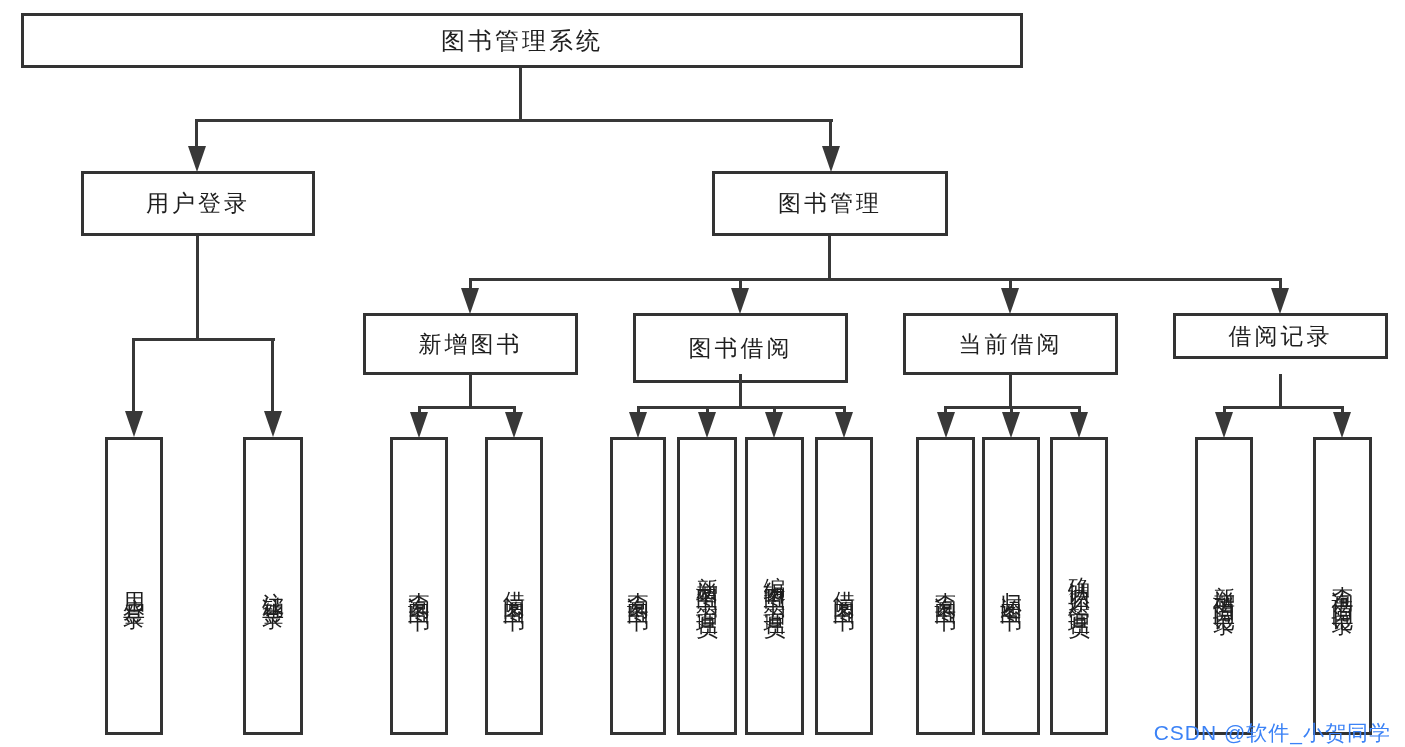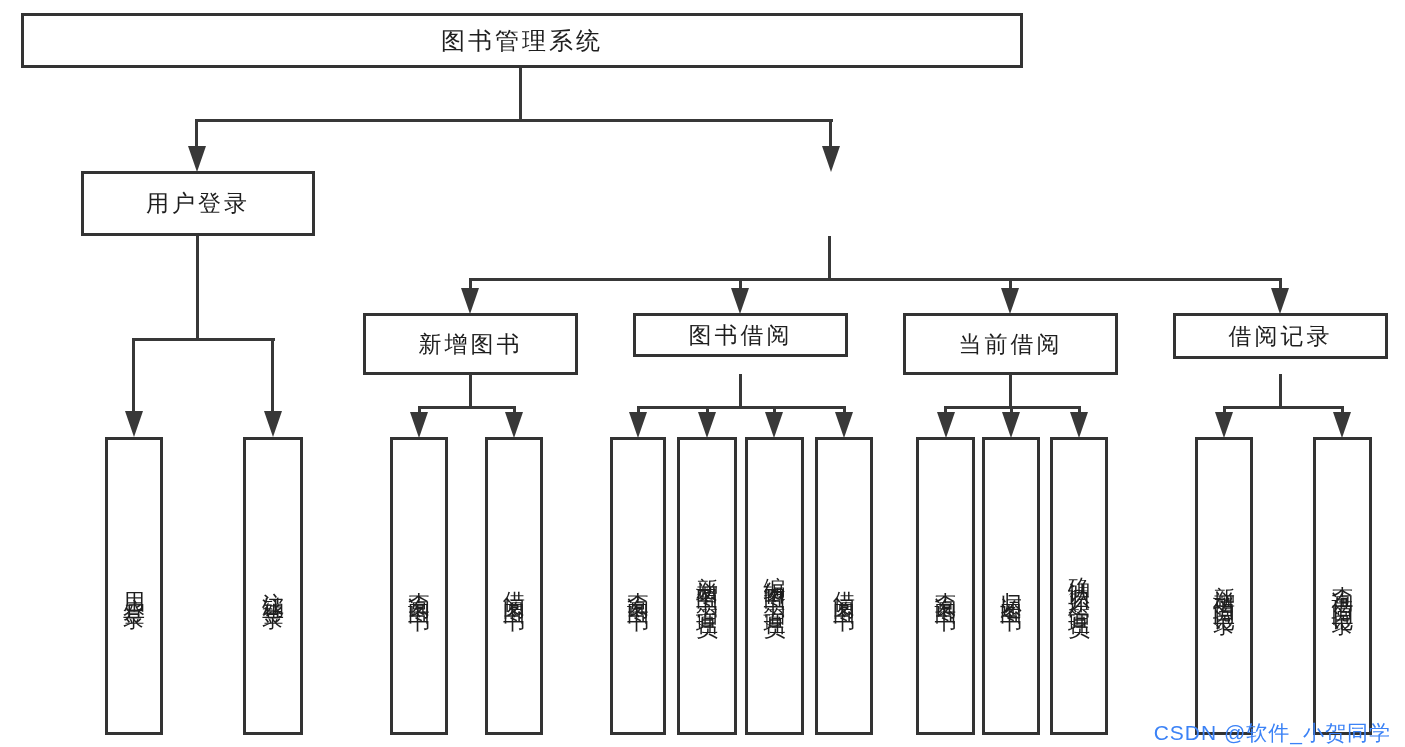--- a/index.html
+++ b/index.html
@@ -30,23 +30,24 @@
   }
 </style>
 </head>
 <body>
 
 <div class="canvas">
 
   <div class="box h root" style="left:21px;top:13px;width:1002px;height:55px">图书管理系统</div>
 
   <div class="box h" style="left:81px;top:171px;width:234px;height:65px">用户登录</div>
+  <div class="box h" style="left:712px;top:171px;width:236px;height:65px">图书管理</div>
 
   <div class="box h" style="left:363px;top:313px;width:215px;height:62px">新增图书</div>
-  <div class="box h" style="left:633px;top:313px;width:215px;height:44px">图书借阅</div>
+  <div class="box h" style="left:633px;top:313px;width:215px;height:70px">图书借阅</div>
   <div class="box h" style="left:903px;top:313px;width:215px;height:62px">当前借阅</div>
   <div class="box h" style="left:1173px;top:313px;width:215px;height:46px">借阅记录</div>
 
   <div class="box v" style="left:105px;top:437px;width:58px;height:298px">用户登录</div>
   <div class="box v" style="left:243px;top:437px;width:60px;height:298px">注销登录</div>
 
   <div class="box v" style="left:390px;top:437px;width:58px;height:298px">查询图书</div>
   <div class="box v" style="left:485px;top:437px;width:58px;height:298px">借阅图书</div>
 
   <div class="box v" style="left:610px;top:437px;width:56px;height:298px">查询图书</div>

